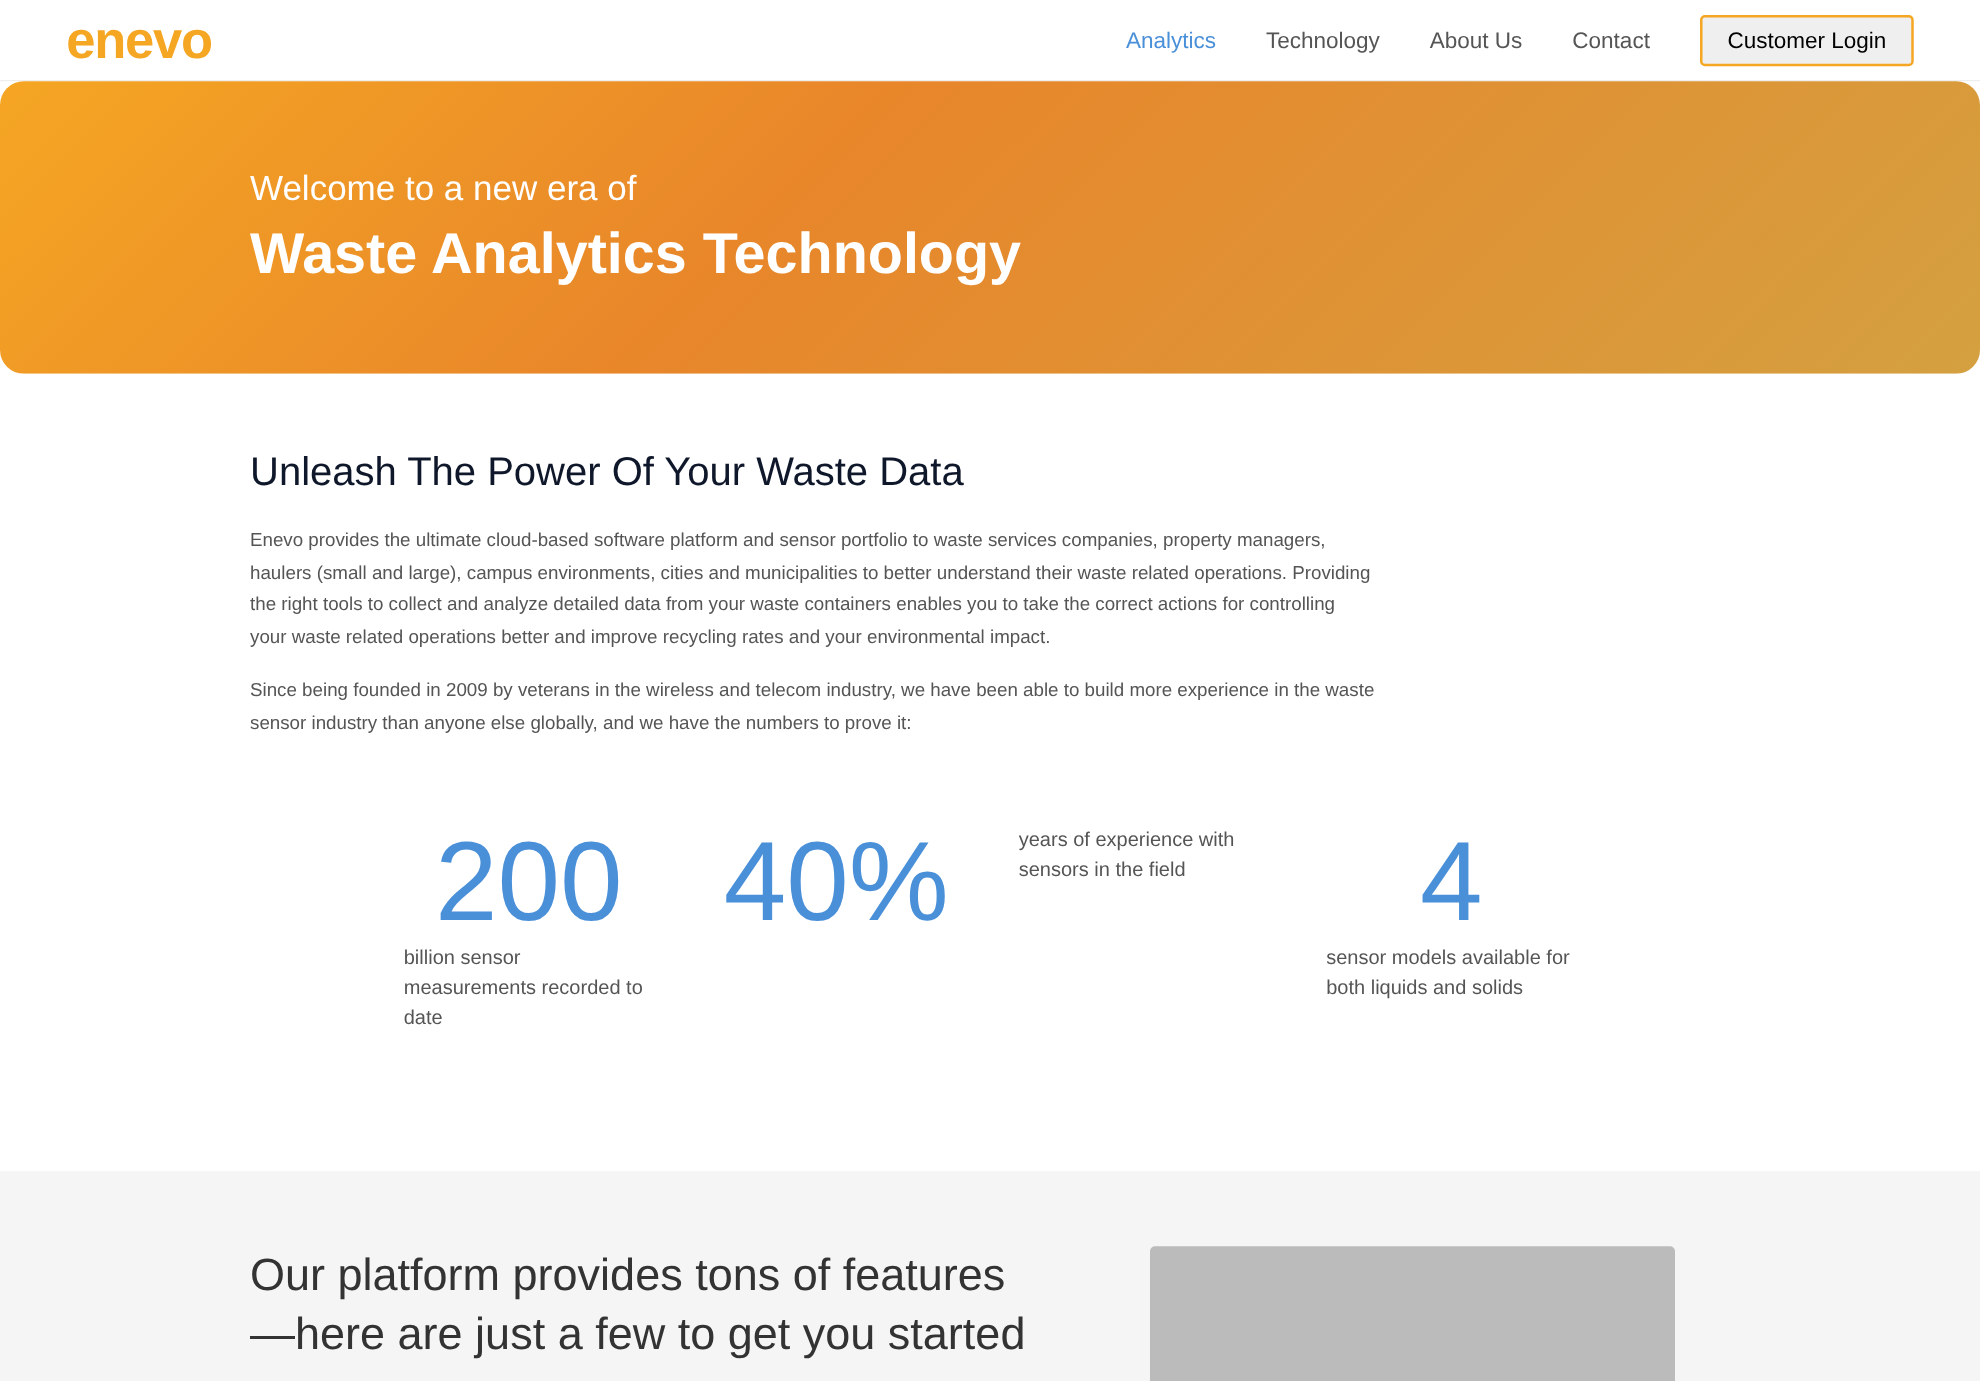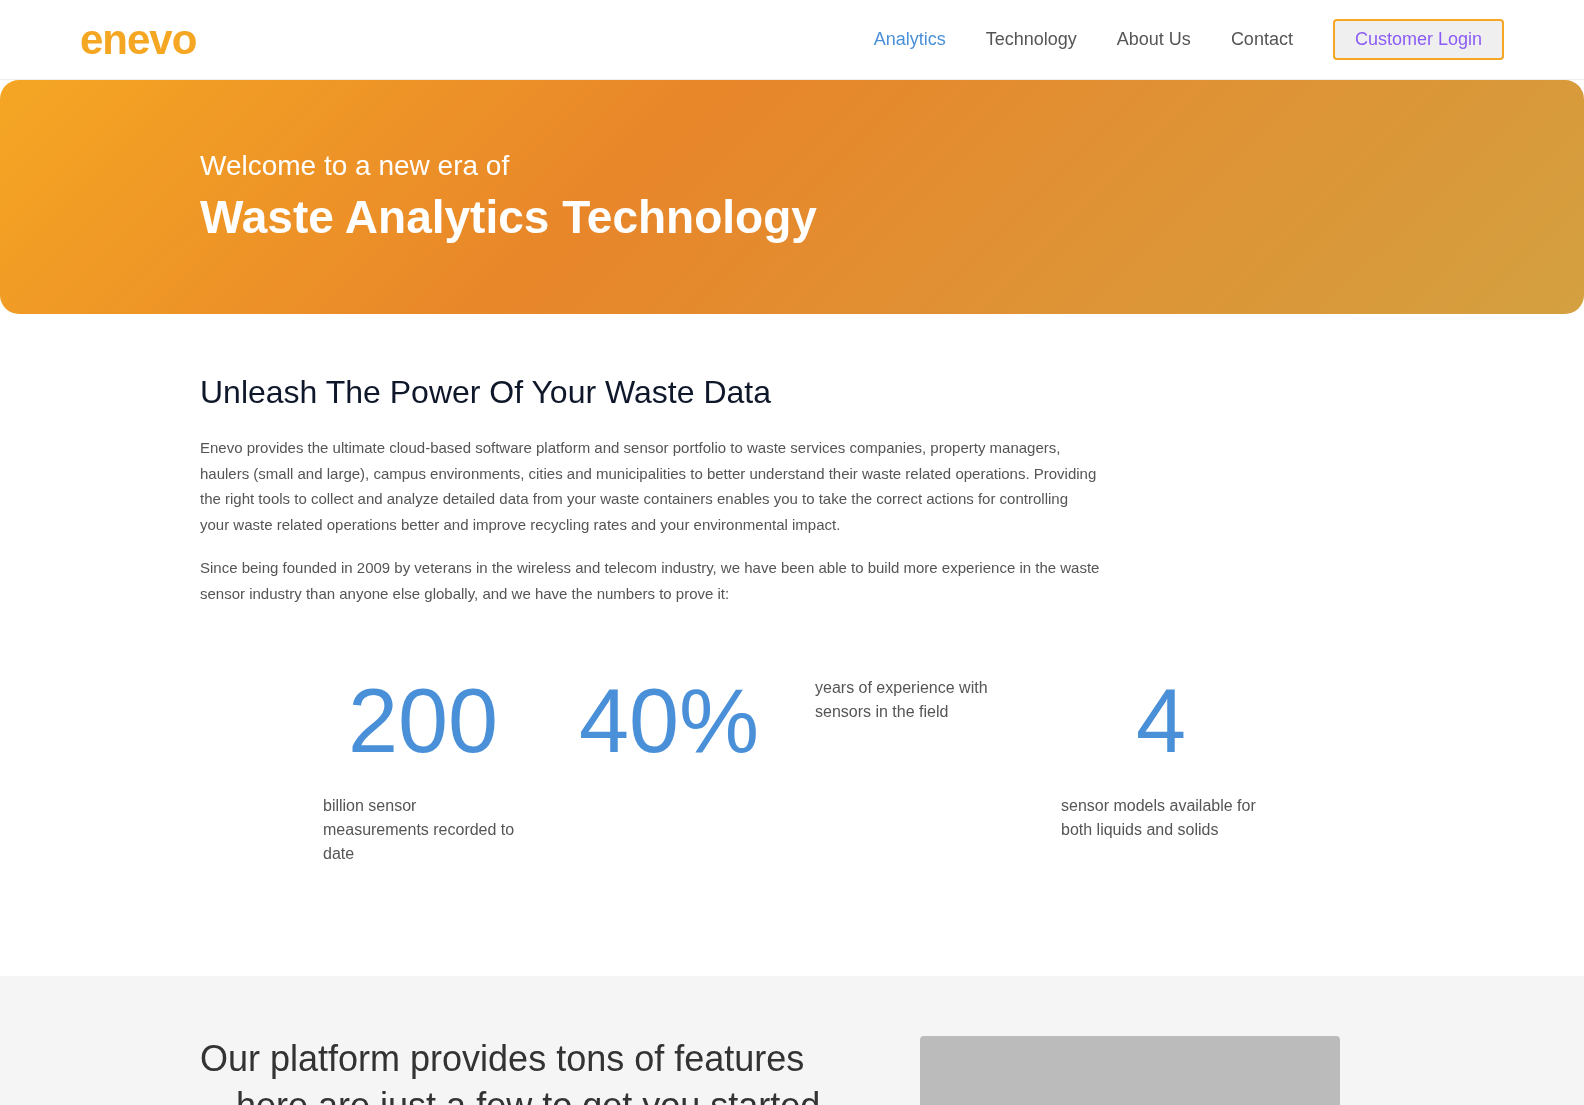--- a/index.html
+++ b/index.html
@@ -3,22 +3,22 @@
   <meta charset="utf-8">
   <style>
     * { margin: 0; padding: 0; box-sizing: border-box; }
     body { font-family: 'Helvetica Neue', Arial, sans-serif; background: #fff; color: #333; width: 1584px; }
 
     
     .header {
       display: flex;
       align-items: center;
       justify-content: space-between;
-      padding: 0 80px;
-      height: 80px;
+      padding: 0 53px;
+      height: 65px;
       background: #fff;
       border-bottom: 1px solid #eee;
     }
     .logo {
       font-size: 42px;
       font-weight: 700;
       color: #f5a623;
       letter-spacing: -1px;
     }
     .nav {
@@ -31,21 +31,21 @@
       color: #555;
       cursor: pointer;
       text-decoration: none;
     }
     .nav-item.active {
       color: #4a90d9;
       font-weight: 500;
     }
     .nav-login {
       font-size: 18px;
-      color: #8b5cf6;
+      color: #000000;
       border: 2px solid #f5a623;
       padding: 8px 20px;
       border-radius: 4px;
       cursor: pointer;
     }
 
     
     .hero {
       background: linear-gradient(135deg, #f5a623 0%, #e8862a 40%, #d4a040 100%);
       padding: 70px 200px;
@@ -92,21 +92,21 @@
     }
     .stat-item {
       text-align: center;
       flex: 1;
     }
     .stat-number {
       font-size: 90px;
       color: #4a90d9;
       font-weight: 300;
       line-height: 1;
-      margin-bottom: 28px;
+      margin-bottom: 4px;
     }
     .stat-label {
       font-size: 16px;
       color: #555;
       line-height: 1.5;
       max-width: 200px;
       margin: 0 auto;
       text-align: left;
     }
 

